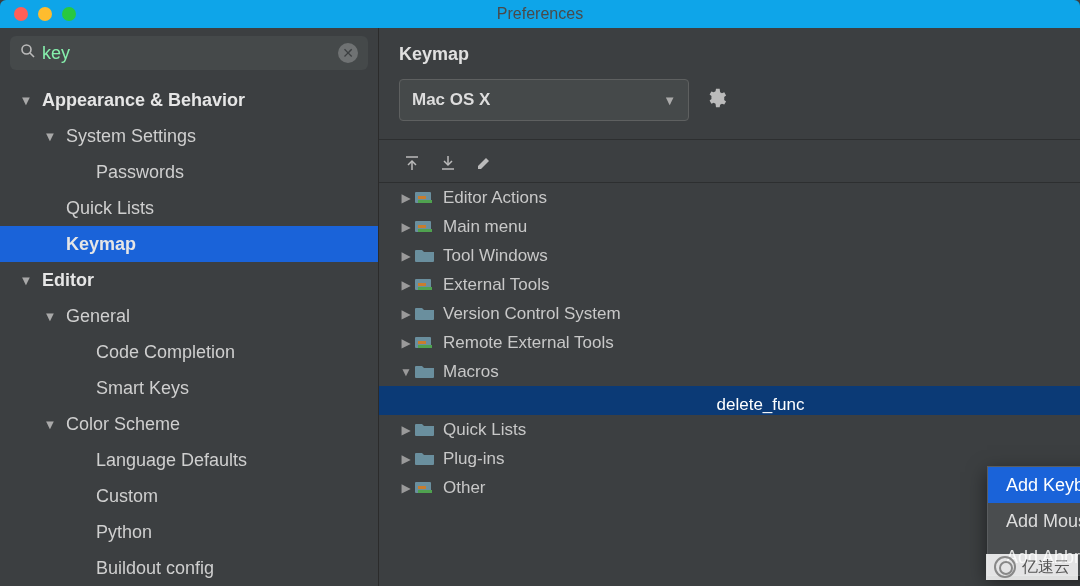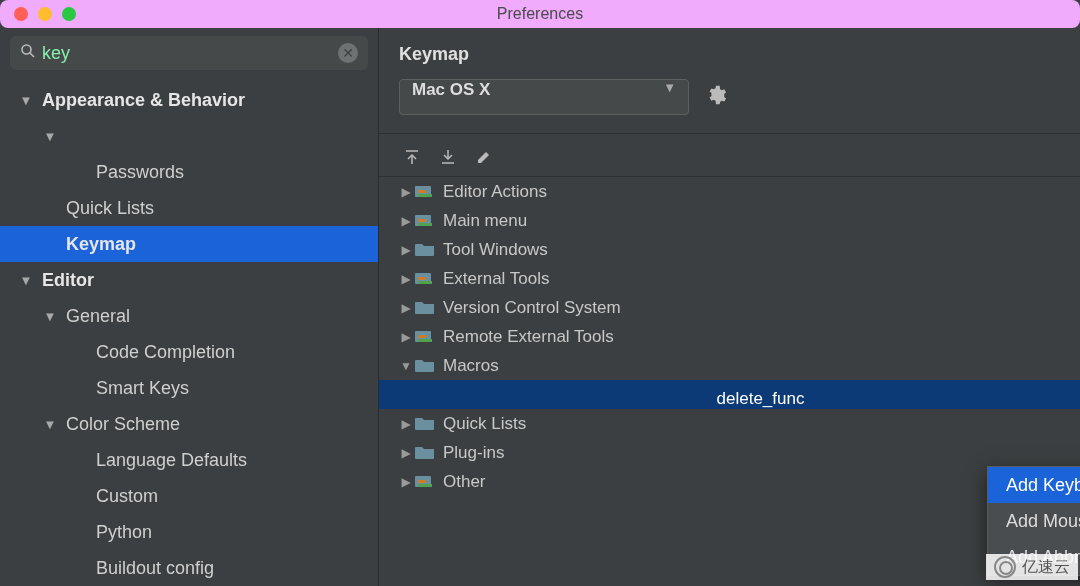--- a/index.html
+++ b/index.html
@@ -1,18 +1,18 @@
 <!DOCTYPE html>
 <html><head>
 <meta charset="utf-8">
 <style>
   * { box-sizing: border-box; margin: 0; padding: 0; }
   html, body { width: 1080px; height: 586px; overflow: hidden; font-family: -apple-system, "Helvetica Neue", Arial, sans-serif; font-size: 16px; background:#3c3f41; }
   .window { width:1080px; height:586px; background:#3c3f41; display:flex; flex-direction:column; }
-  .titlebar { height:30px; background:#f0abfc; display:flex; align-items:center; position:relative; border-top-left-radius:6px; border-top-right-radius:6px;border-radius:8px; }
+  .titlebar { height:30px; background:#0ea5e9; display:flex; align-items:center; position:relative; border-top-left-radius:6px; border-top-right-radius:6px; }
   .traffic { display:flex; gap:10px; padding-left:14px; }
   .dot { width:14px; height:14px; border-radius:50%; }
   .dot.red{background:#ff5f57;} .dot.yellow{background:#febc2e;} .dot.green{background:#28c840;}
   .titlebar .title { position:absolute; left:50%; transform:translateX(-50%); color:#4a4a4a; font-size:16px; }
   .body { flex:1; display:flex; background:#313335; }
   .sidebar { width:378px; background:#3c3f41; display:flex; flex-direction:column; padding-top:8px; }
   .search-wrap { padding:0 10px 12px 10px; }
   .search { background:#45494a; height:34px; border-radius:6px; display:flex; align-items:center; padding:0 10px; color:#bbb; }
   .search .q { color:#bbb; font-size:18px; margin-right:6px; }
   .search input { flex:1; background:transparent; border:none; outline:none; color:#86efac; font-size:18px; }
@@ -20,21 +20,21 @@
   .tree { flex:1; overflow:auto; color:#cfcfcf; font-size:18px; }
   .row { display:flex; align-items:center; height:36px; padding-left:18px; white-space:nowrap; cursor:pointer; }
   .row .arrow { width:16px; display:inline-flex; justify-content:center; color:#a9a9a9; font-size:13px; margin-right:8px;}
   .row.selected { background:#1a63d9; color:#fff; font-weight:700; }
   .row.bold { font-weight:700; color:#e6e6e6; }
   .indent-1{padding-left:42px;} .indent-2{padding-left:72px;}
   .main { flex:1; background:#3c3f41; border-left:1px solid #2b2b2b; display:flex; flex-direction:column; position:relative; }
   .main-header { padding:16px 0 0 20px; }
   .main-title { color:#e0e0e0; font-weight:700; font-size:18px; }
   .keymap-row { display:flex; align-items:center; gap:16px; padding:14px 20px 18px 20px; }
-  .combo { width:290px; height:36px; background:#45494a; border:1px solid #5e6060; border-radius:4px; display:flex; align-items:flex-start; padding:0 12px; color:#ddd; font-size:17px; font-weight:600; justify-content:space-between; cursor:pointer; }
+  .combo { width:290px; height:42px; background:#45494a; border:1px solid #5e6060; border-radius:4px; display:flex; align-items:center; padding:0 12px; color:#ddd; font-size:17px; font-weight:600; justify-content:space-between; cursor:pointer; }
   .combo .chev { color:#aaa; font-size:13px;}
   .gear { color:#bbb; cursor:pointer; }
   .divider { height:1px; background:#2d2f30; margin:0; }
   .toolbar { display:flex; gap:18px; padding:14px 20px 10px 24px; border-bottom:1px solid #2d2f30; }
   .tbtn { width:18px; height:18px; color:#bbb; cursor:pointer; display:flex; align-items:center; justify-content:center; }
   .actionlist { flex:1; color:#c8c8c8; font-size:17px; overflow:auto; }
   .arow { display:flex; align-items:center; height:29px; padding-left:8px; cursor:pointer; }
   .arow .tri { width:18px; color:#9a9a9a; font-size:12px; text-align:center;}
   .arow .ficon { width:20px; height:16px; margin-right:8px; display:inline-flex; }
   .arow.sel { background:#0b3a76; color:#fff; }
@@ -76,20 +76,21 @@
           <span class="clear">✕</span>
         </div>
       </div>
       <div class="tree" id="sidebar-tree">
           <div class="row bold">
             <span class="arrow">▼</span>
             <span>Appearance &amp; Behavior</span>
           </div>
           <div class="row indent-1">
             <span class="arrow">▼</span>
+            <span>System Settings</span>
           </div>
           <div class="row indent-2">
             <span class="arrow"></span>
             <span>Passwords</span>
           </div>
           <div class="row indent-1">
             <span class="arrow"></span>
             <span>Quick Lists</span>
           </div>
           <div class="row bold selected indent-1">

